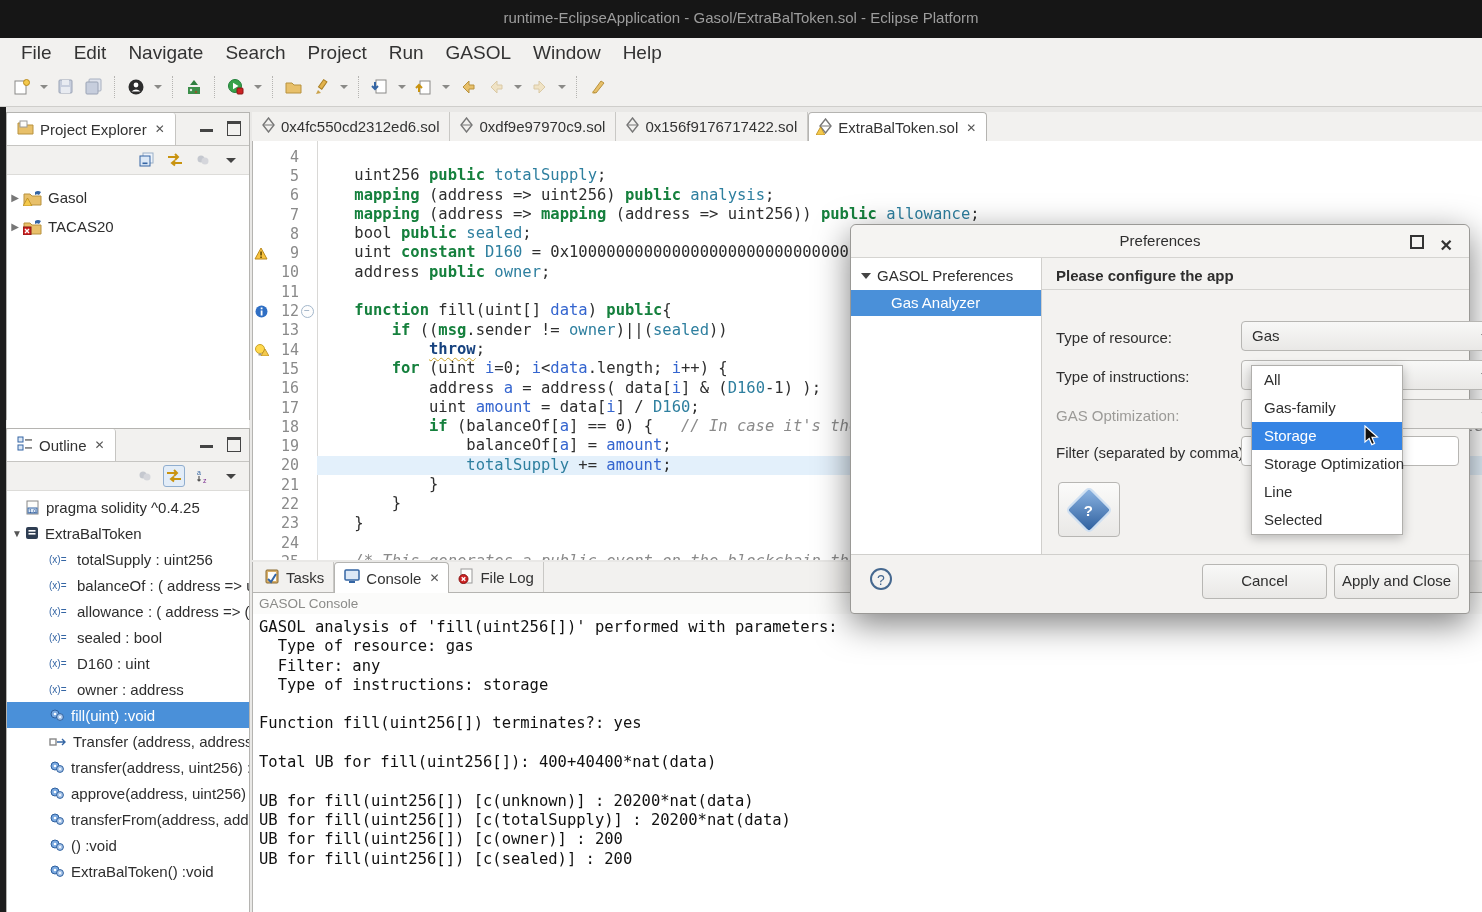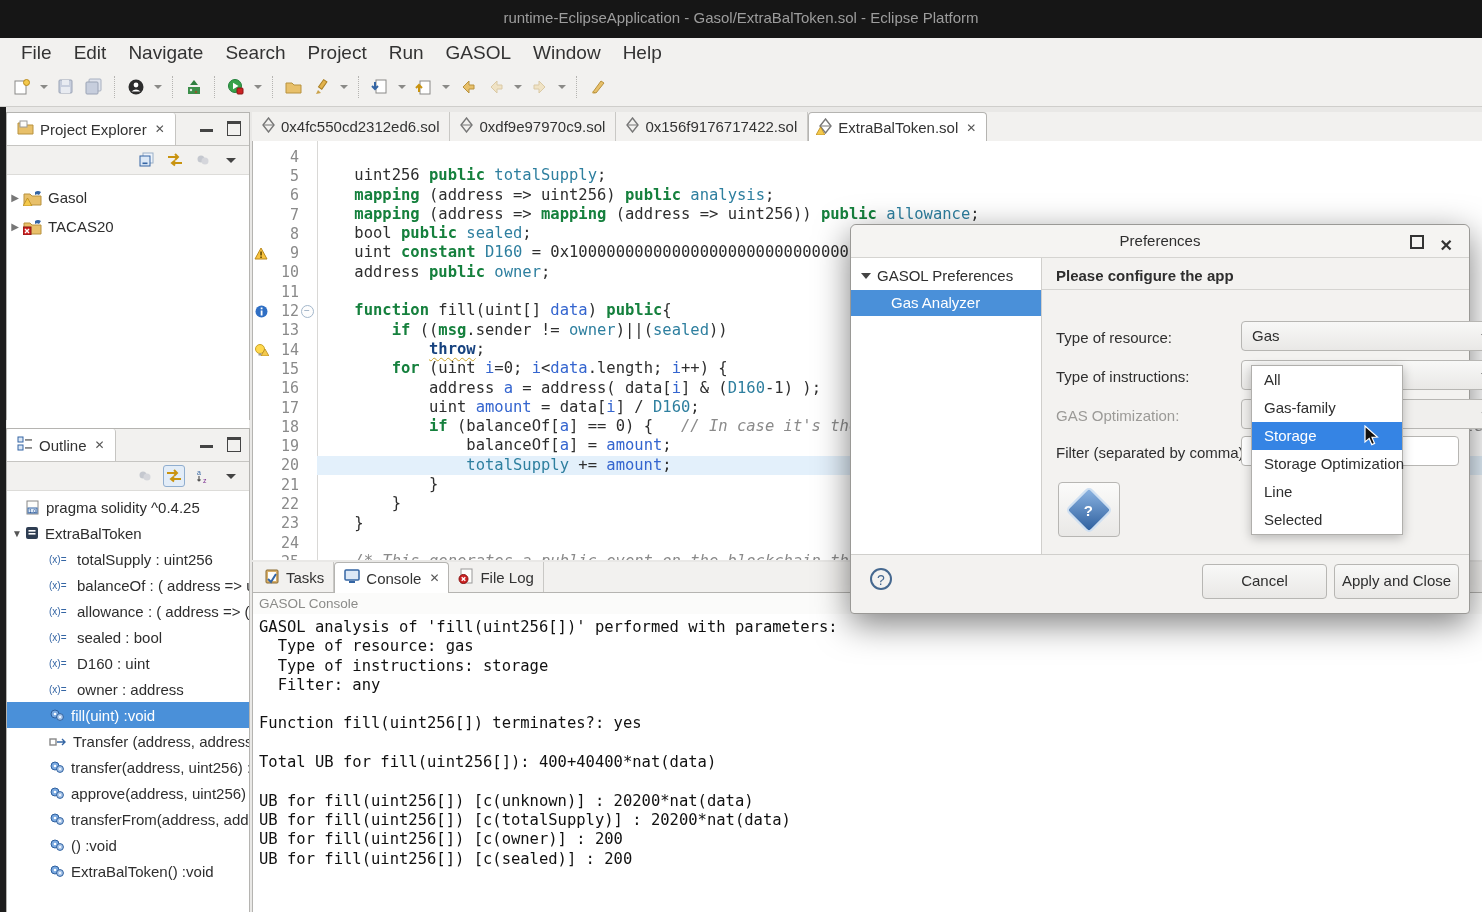--- a/index.html
+++ b/index.html
@@ -736,22 +736,22 @@
               <circle cx="5.5" cy="11" r="4.5" fill="#cc2222" stroke="#8a1414"></circle>
               <path d="M3.7 9.2 L7.3 12.8 M7.3 9.2 L3.7 12.8" stroke="#fff" stroke-width="1.4"></path>
             </svg></span>
           <span>File Log</span>
         </div>
       </div>
     <div class="console-header">GASOL Console</div>
     <div class="console-body" id="console-body">
         <div class="console-line">GASOL analysis of 'fill(uint256[])' performed with parameters:</div>
         <div class="console-line">  Type of resource: gas</div>
+        <div class="console-line">  Filter: any</div>
         <div class="console-line">  Type of instructions: storage</div>
-        <div class="console-line">  Filter: any</div>
         <div class="console-line">&nbsp;</div>
         <div class="console-line">Function fill(uint256[]) terminates?: yes</div>
         <div class="console-line">&nbsp;</div>
         <div class="console-line">Total UB for fill(uint256[]): 400+40400*nat(data)</div>
         <div class="console-line">&nbsp;</div>
         <div class="console-line">UB for fill(uint256[]) [c(unknown)] : 20200*nat(data)</div>
         <div class="console-line">UB for fill(uint256[]) [c(totalSupply)] : 20200*nat(data)</div>
         <div class="console-line">UB for fill(uint256[]) [c(owner)] : 200</div>
         <div class="console-line">UB for fill(uint256[]) [c(sealed)] : 200</div>
       </div>

